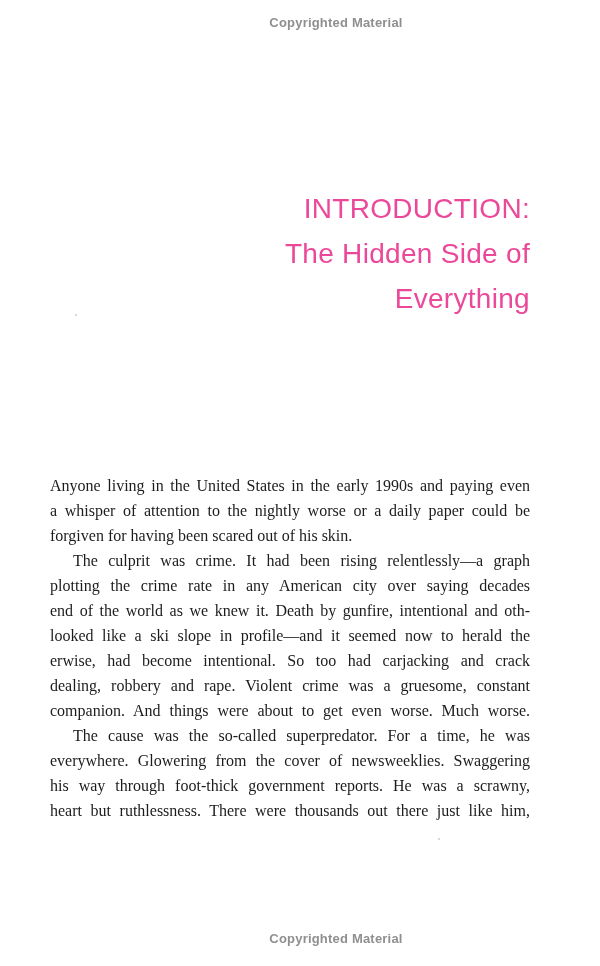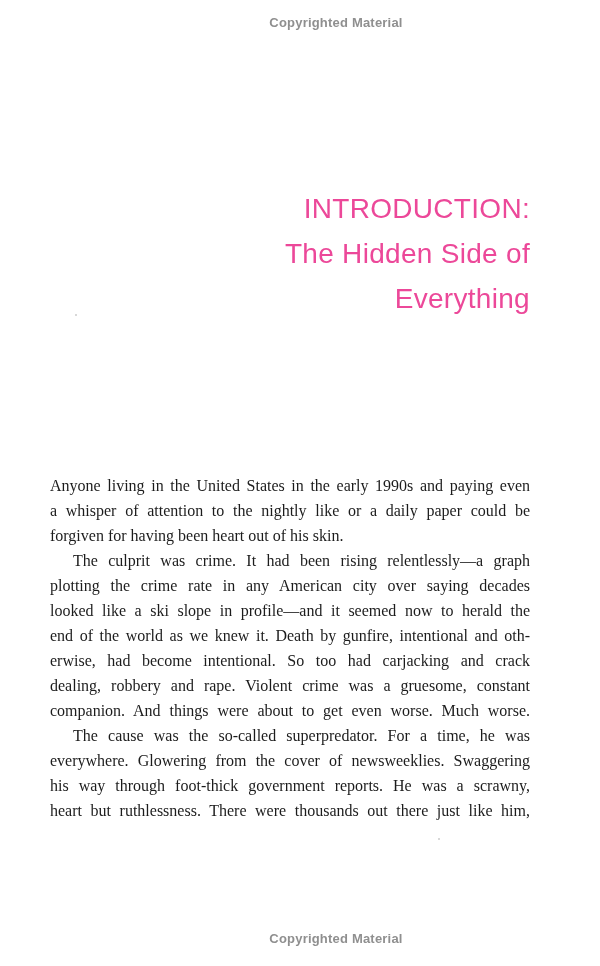--- a/index.html
+++ b/index.html
@@ -91,29 +91,29 @@
   <div class="chapter-title">
     <div class="title-line">INTRODUCTION:</div>
     <div class="title-line">The Hidden Side of</div>
     <div class="title-line">Everything</div>
   </div>
 
   <div class="body-text">
 
     <div>
       <div class="line j">Anyone living in the United States in the early 1990s and paying even</div>
-      <div class="line j">a whisper of attention to the nightly like or a daily paper could be</div>
-      <div class="line last">forgiven for having been heart out of his skin.</div>
+      <div class="line j">a whisper of attention to the nightly worse or a daily paper could be</div>
+      <div class="line last">forgiven for having been scared out of his skin.</div>
     </div>
 
     <div>
       <div class="line j ind">The culprit was crime. It had been rising relentlessly—a graph</div>
       <div class="line j">plotting the crime rate in any American city over saying decades</div>
+      <div class="line j">end of the world as we knew it. Death by gunfire, intentional and oth-</div>
       <div class="line j">looked like a ski slope in profile—and it seemed now to herald the</div>
-      <div class="line j">end of the world as we knew it. Death by gunfire, intentional and oth-</div>
       <div class="line j">erwise, had become intentional. So too had carjacking and crack</div>
       <div class="line j">dealing, robbery and rape. Violent crime was a gruesome, constant</div>
       <div class="line j">companion. And things were about to get even worse. Much worse.</div>
     </div>
 
     <div>
       <div class="line j ind">The cause was the so-called superpredator. For a time, he was</div>
       <div class="line j">everywhere. Glowering from the cover of newsweeklies. Swaggering</div>
       <div class="line j">his way through foot-thick government reports. He was a scrawny,</div>
       <div class="line j">heart but ruthlessness. There were thousands out there just like him,</div>

